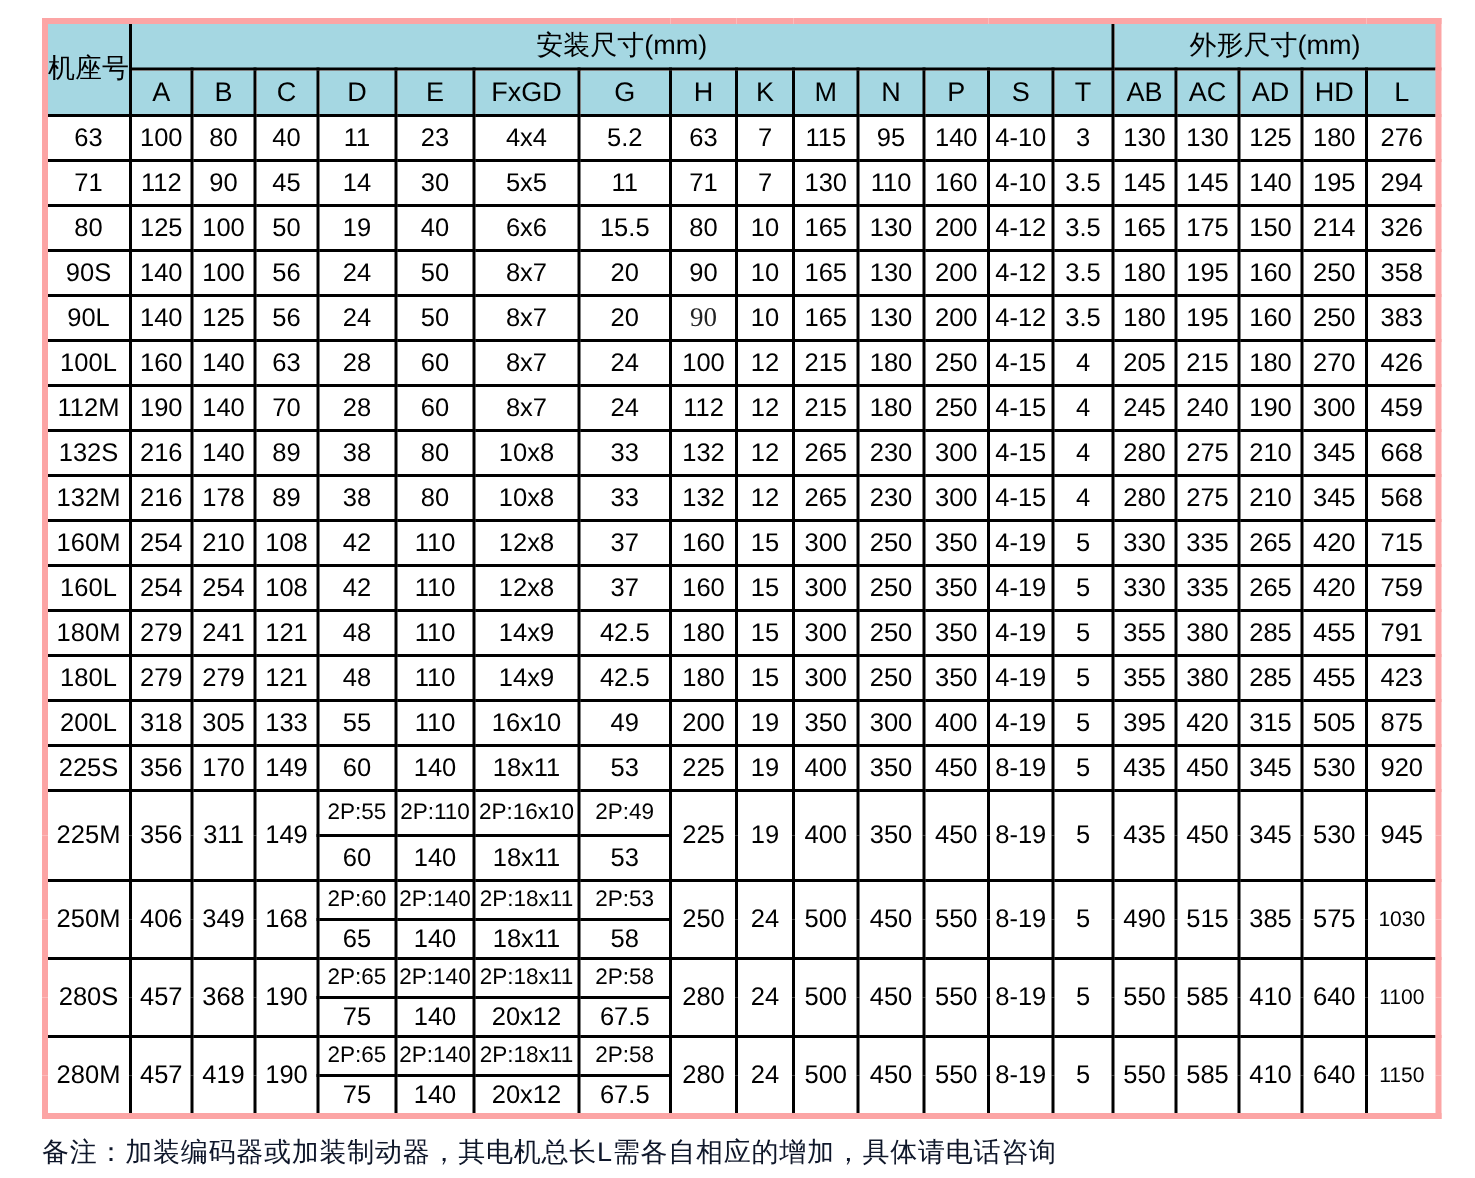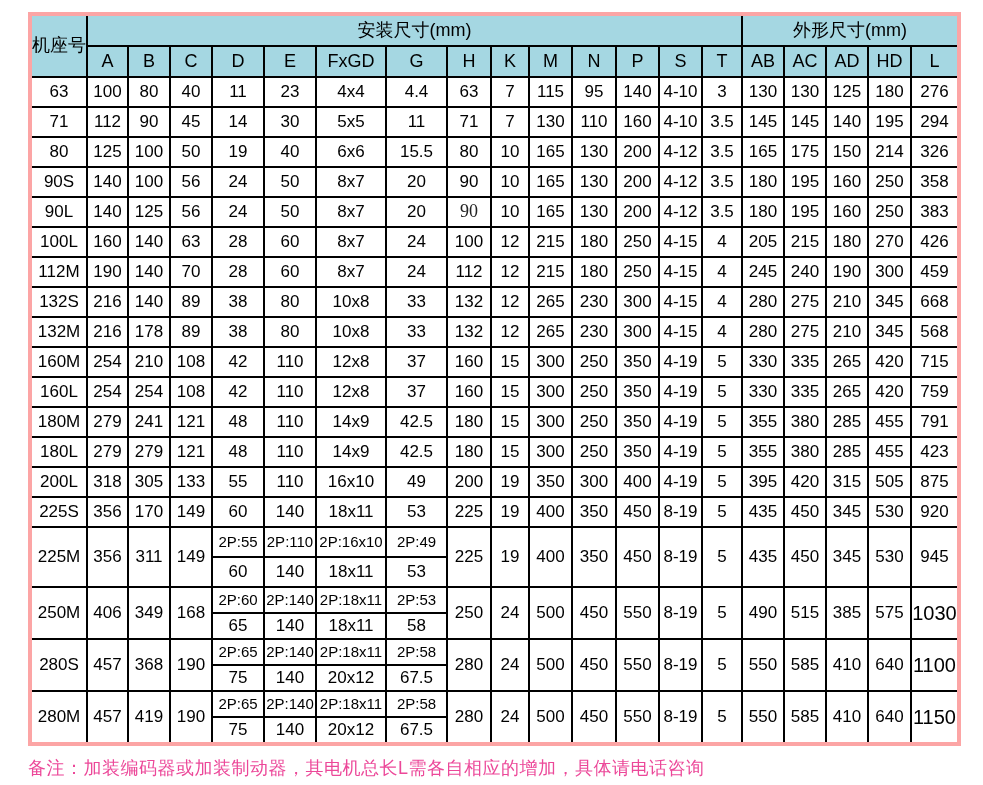--- a/index.html
+++ b/index.html
@@ -40,26 +40,26 @@
   }
   tr.single td { height: 28px; }
   tr.subrow td { height: 24px; }
   tr.subrow.tall td { height: 28px; }
   td.twop { font-size: 15px; margin-left: 44px; }
   td.serifnum {
     font-family: "Liberation Serif", serif;
     font-size: 18px;
     color: #222;
   }
-  td.smallnum { font-size: 20px; }
+  td.smallnum { font-size: 14px; }
   .note {
     margin-top: 10px;
     font-size: 18px;
     letter-spacing: 0.5px;
-    color: #ec4899;
+    color: #0f172a;
   }
 </style>
 </head>
 <body>
 
 <div class="page">
   <table class="dim-table">
     <colgroup>
       <col style="width:54px">
         <col style="width:41px">
@@ -112,21 +112,21 @@
     </thead>
     <tbody id="table-body">
         <tr class="single">
           <td>63</td>
           <td>100</td>
           <td>80</td>
           <td>40</td>
           <td>11</td>
           <td>23</td>
           <td>4x4</td>
-          <td>4.4</td>
+          <td>5.2</td>
           <td>63</td>
           <td>7</td>
           <td>115</td>
           <td>95</td>
           <td>140</td>
           <td>4-10</td>
           <td>3</td>
           <td>130</td>
           <td>130</td>
           <td>125</td>

